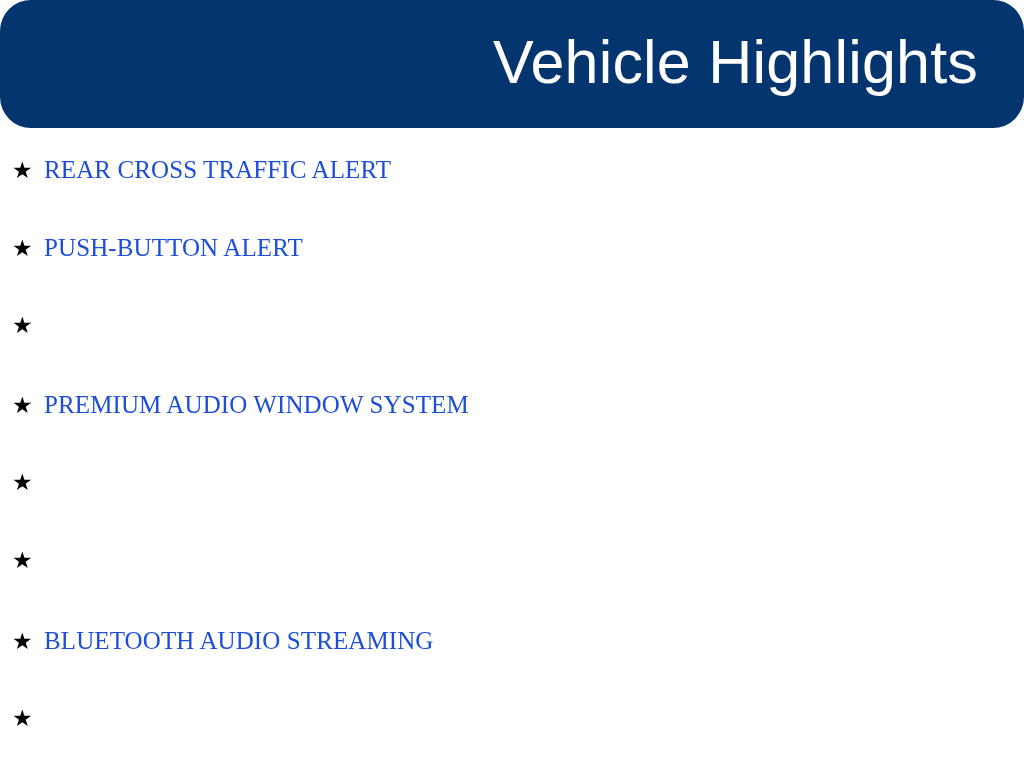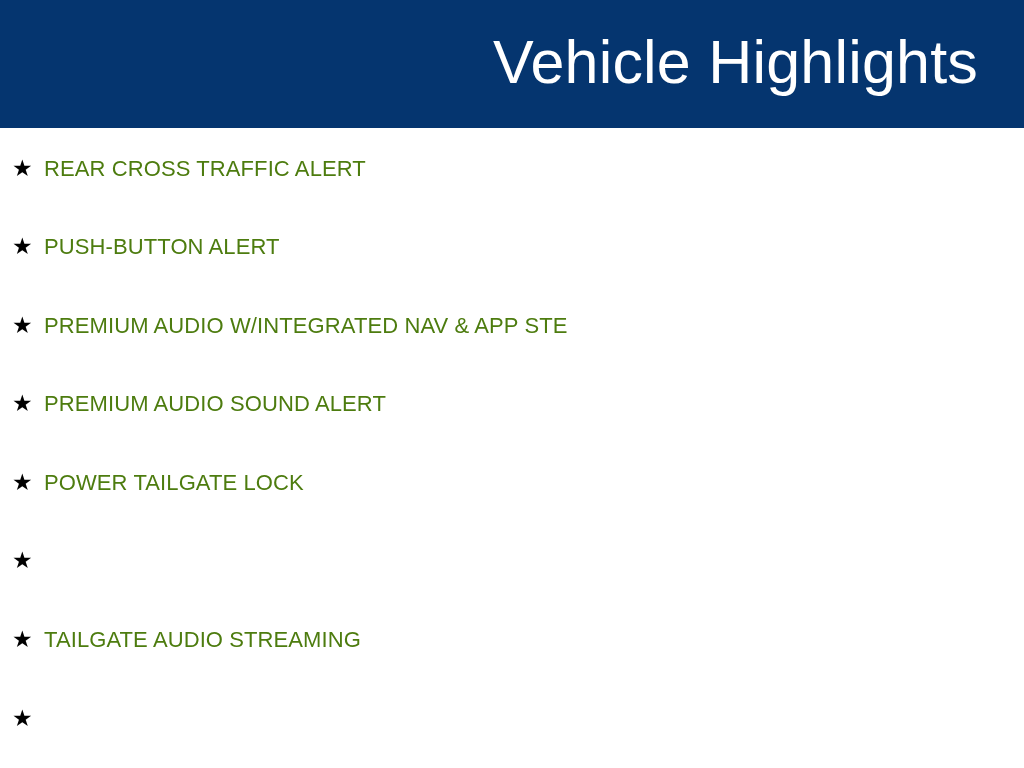--- a/index.html
+++ b/index.html
@@ -28,20 +28,21 @@
     left: 0;
     top: 0;
     width: 1024px;
     height: 128px;
     background: #05356f;
     display: flex;
     align-items: center;
     justify-content: flex-end;
     box-sizing: border-box;
     padding-right: 46px;
+    border-radius: 31px;
   }
   .header-title {
     color: #ffffff;
     font-family: "Liberation Sans", sans-serif;
     font-size: 61px;
     font-weight: 400;
     line-height: 1;
     letter-spacing: 0.2px;
     white-space: nowrap;
     margin: 0;
@@ -73,23 +74,23 @@
     flex: 0 0 auto;
     width: 32px;
     color: #000000;
     font-family: "DejaVu Sans", sans-serif;
     font-size: 23px;
     line-height: 1;
     text-align: left;
   }
   .highlight-label {
     flex: 1 1 auto;
-    color: #4d7c0f;
-    font-family: Liberation Sans, sans-serif;
-    font-size: 22px;
+    color: #1d4ed8;
+    font-family: Liberation Serif, serif;
+    font-size: 25px;
     font-weight: 400;
     line-height: 1;
     letter-spacing: 0.1px;
     white-space: nowrap;
   }
 </style>
 </head>
 <body>
 
 <div class="slide">
@@ -105,40 +106,38 @@
       <span class="highlight-label">REAR CROSS TRAFFIC ALERT</span>
     </li>
 
     <li class="highlight-item">
       <span class="bullet-star">★</span>
       <span class="highlight-label">PUSH-BUTTON ALERT</span>
     </li>
 
     <li class="highlight-item">
       <span class="bullet-star">★</span>
-      <span class="highlight-label">PREMIUM AUDIO W/INTEGRATED NAV &amp; APP STE</span>
     </li>
 
     <li class="highlight-item">
       <span class="bullet-star">★</span>
-      <span class="highlight-label">PREMIUM AUDIO SOUND ALERT</span>
-    </li>
-
-    <li class="highlight-item">
-      <span class="bullet-star">★</span>
-      <span class="highlight-label">POWER TAILGATE LOCK</span>
+      <span class="highlight-label">PREMIUM AUDIO WINDOW SYSTEM</span>
     </li>
 
     <li class="highlight-item">
       <span class="bullet-star">★</span>
     </li>
 
     <li class="highlight-item">
       <span class="bullet-star">★</span>
-      <span class="highlight-label">TAILGATE AUDIO STREAMING</span>
+    </li>
+
+    <li class="highlight-item">
+      <span class="bullet-star">★</span>
+      <span class="highlight-label">BLUETOOTH AUDIO STREAMING</span>
     </li>
 
     <li class="highlight-item">
       <span class="bullet-star">★</span>
     </li>
 
   </ul>
 
 </div>
 

